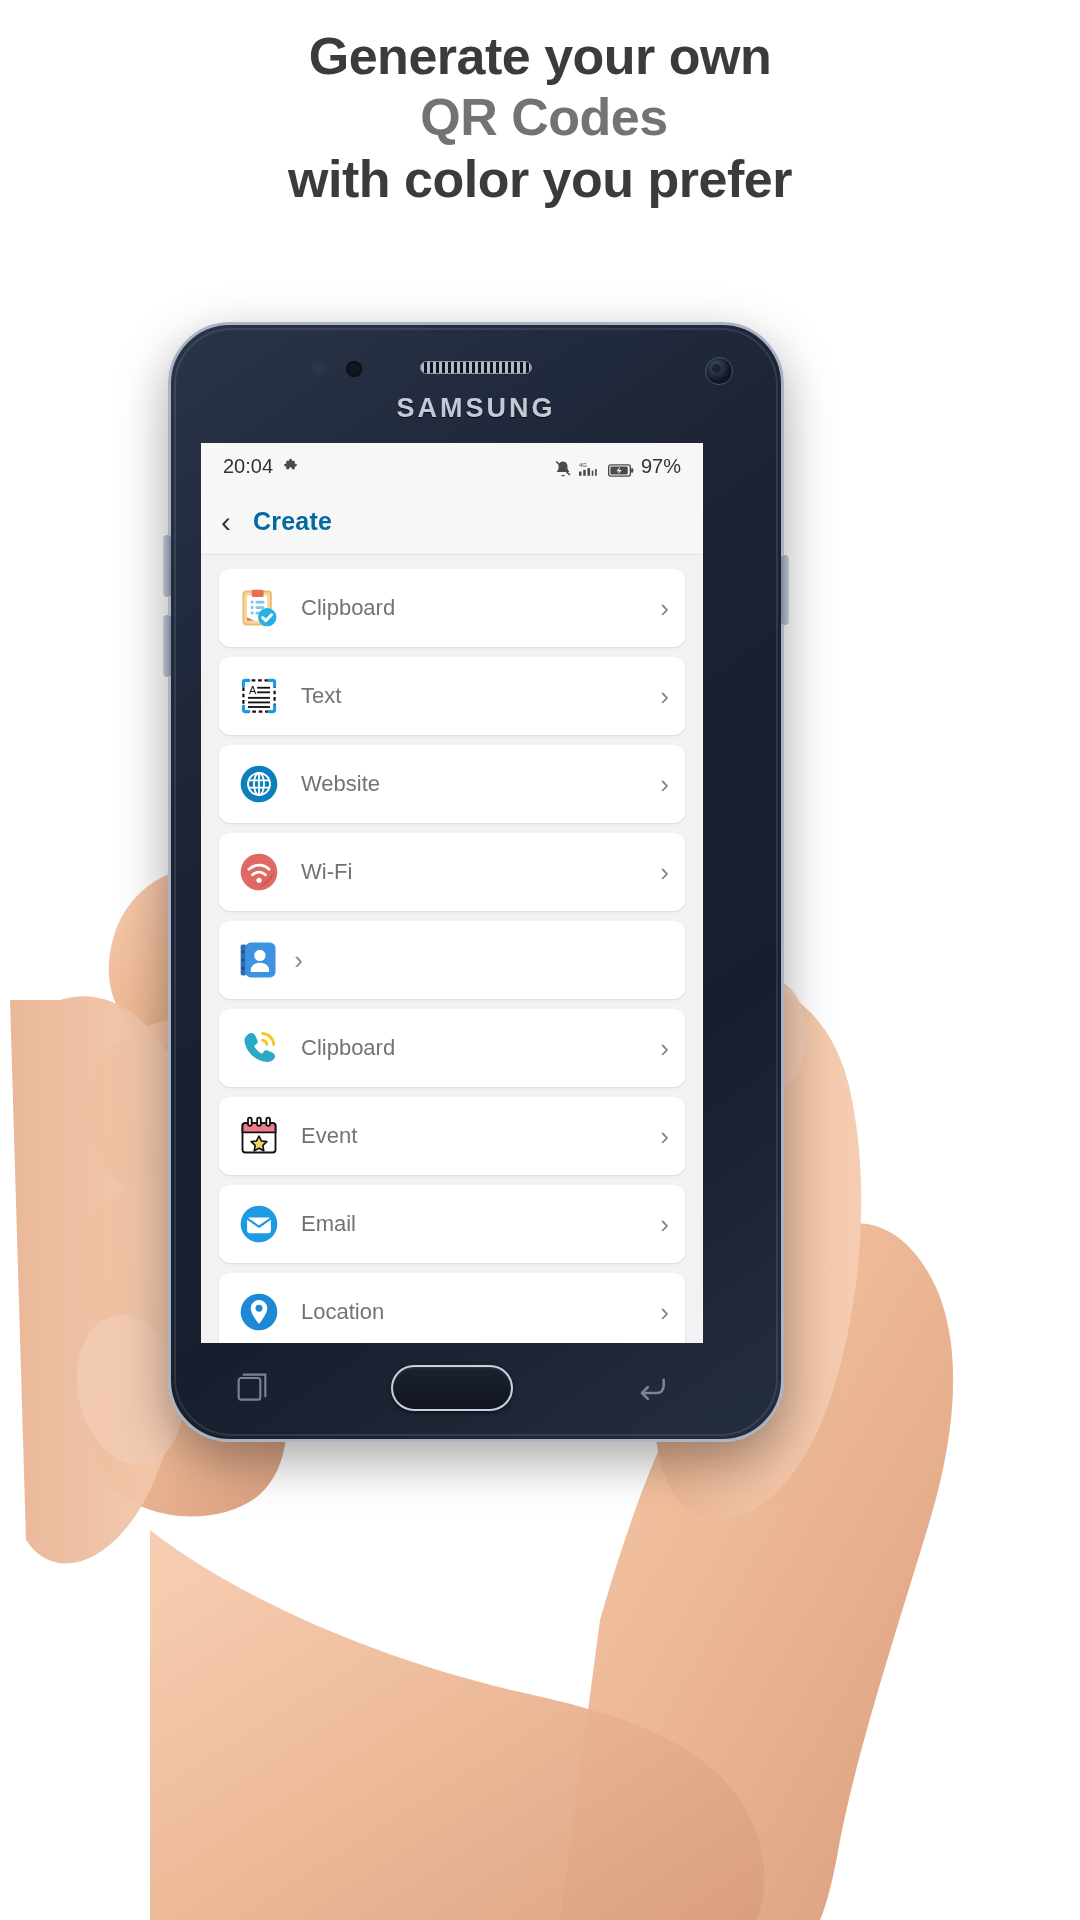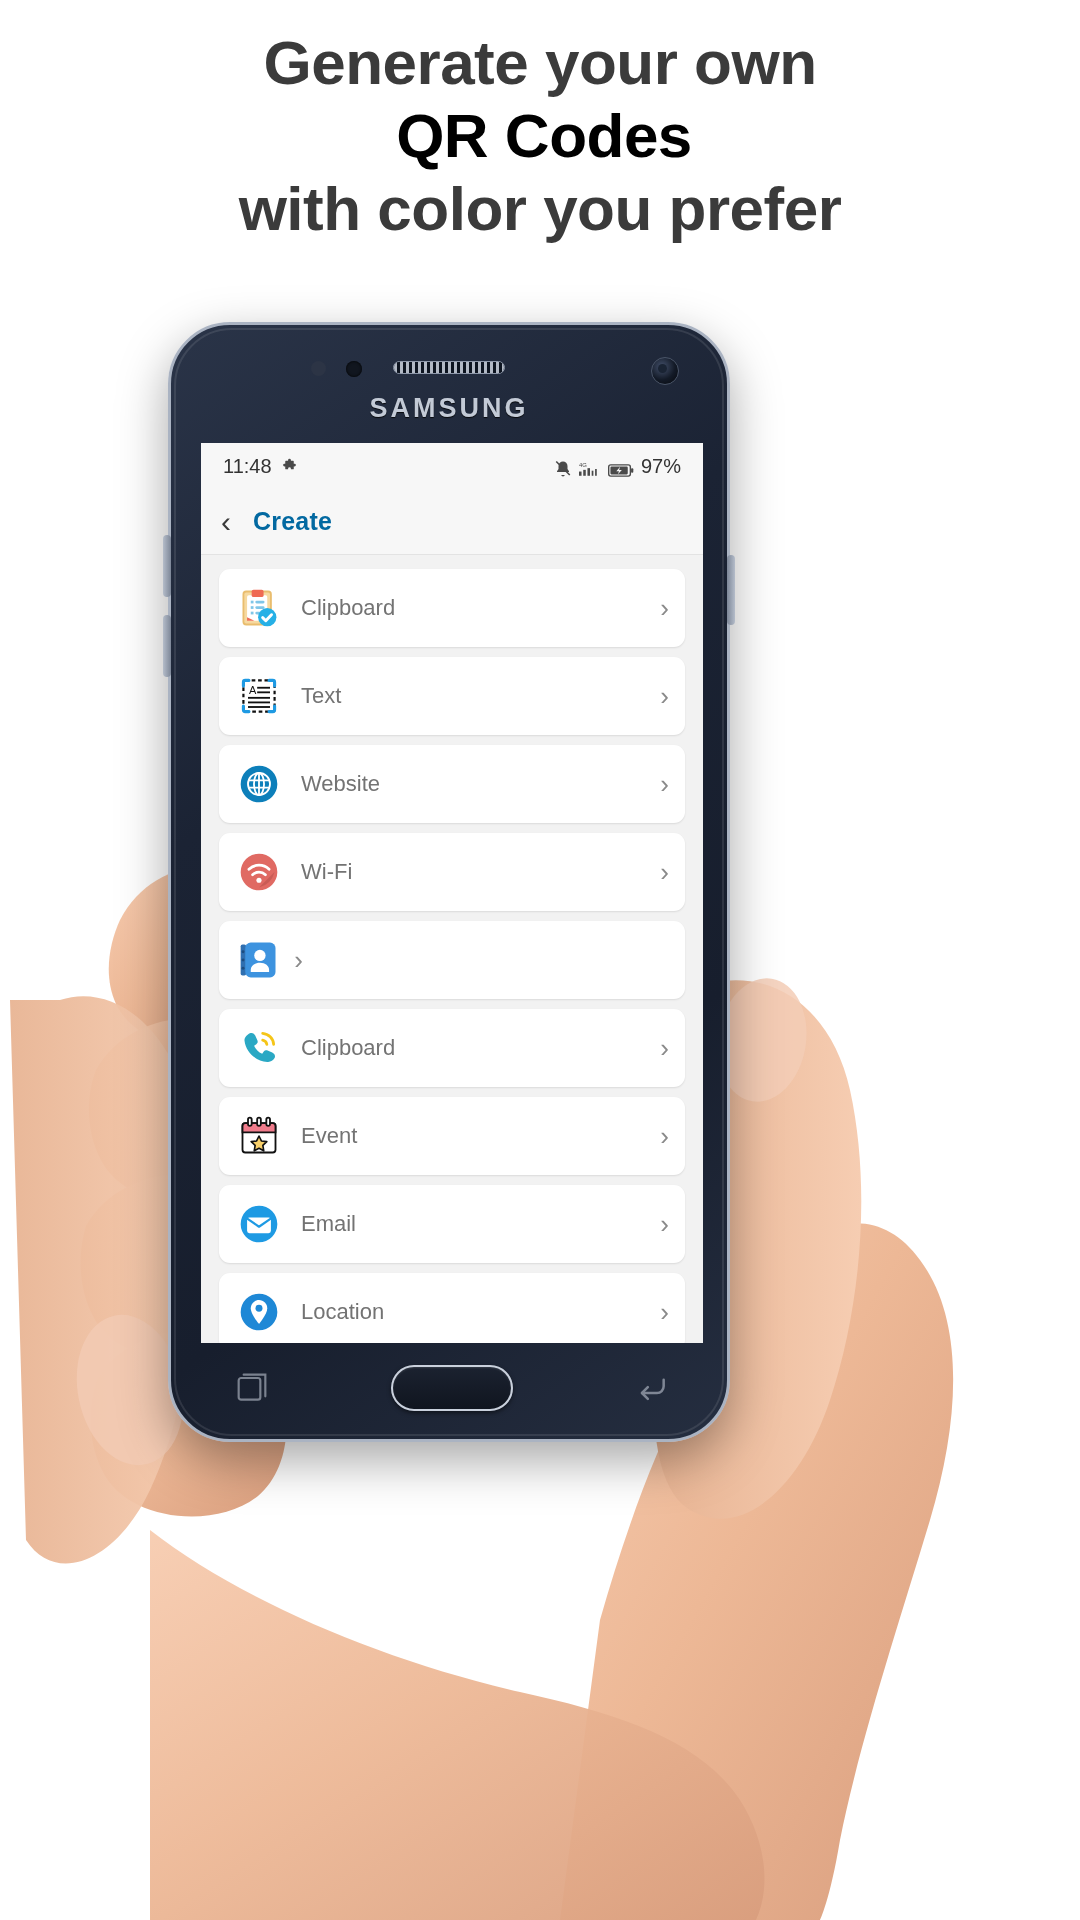--- a/index.html
+++ b/index.html
@@ -11,41 +11,41 @@
   }
 
   
   .headline {
     position: absolute;
     top: 26px; left: 0; width: 1080px;
     text-align: center;
     line-height: 1.18;
   }
   .headline .line {
-    font-size: 62px;
+    font-size: 52px;
     font-weight: bold;
     letter-spacing: -0.5px;
     color: #3b3b3b;
     display: block;
   }
-  .headline .line.accent { color: #000000; padding-left: 8px; }
+  .headline .line.accent { color: #737373; padding-left: 8px; }
 
   
   .hand-wrap {
     position: absolute;
     top: 300px; left: 0; width: 1080px; height: 1620px;
     overflow: hidden;
   }
   .hand-svg { position:absolute; top:0; left:0; }
 
   
   .phone {
     position: absolute;
     left: 168px; top: 322px;
-    width: 562px; height: 1120px;
+    width: 616px; height: 1120px;
     border-radius: 62px;
     background: linear-gradient(145deg,#2a3448 0%,#1b2334 35%,#171e2d 70%,#252e40 100%);
     box-shadow: 0 18px 50px rgba(0,0,0,.35);
     border: 3px solid #aab3c2;
   }
   .phone-inner-bezel {
     position:absolute; inset: 3px;
     border-radius: 58px;
     border: 2px solid rgba(255,255,255,.10);
   }
@@ -212,21 +212,21 @@
   <div class="speaker">
       <i></i>
     </div>
   <div class="front-cam"></div>
   <div class="brand">SAMSUNG</div>
 
   <div class="screen">
 
     <div class="statusbar">
       <div class="sb-left">
-        <span class="sb-time">11:48</span>
+        <span class="sb-time">20:04</span>
         <svg width="17" height="17" viewBox="0 0 24 24">
           <path fill="#4a4a4a" d="M10 3a2 2 0 0 1 4 0v1h3a1 1 0 0 1 1 1v3h1a2 2 0 0 1 0 4h-1v3a1 1 0 0 1-1 1h-3v-1a2 2 0 1 0-4 0v1H7a1 1 0 0 1-1-1v-3H5a2 2 0 0 1 0-4h1V5a1 1 0 0 1 1-1h3z"></path>
         </svg>
       </div>
       <div class="sb-right">
         <svg width="18" height="18" viewBox="0 0 24 24">
           <path fill="#4a4a4a" d="M12 2a6 6 0 0 0-6 6v4l-2 3v1h16v-1l-2-3V8a6 6 0 0 0-6-6zm0 20a2.5 2.5 0 0 0 2.4-2h-4.8A2.5 2.5 0 0 0 12 22z"></path>
           <path stroke="#4a4a4a" stroke-width="2.2" d="M3 2l18 18"></path>
         </svg>
         <svg width="22" height="18" viewBox="0 0 26 20">

